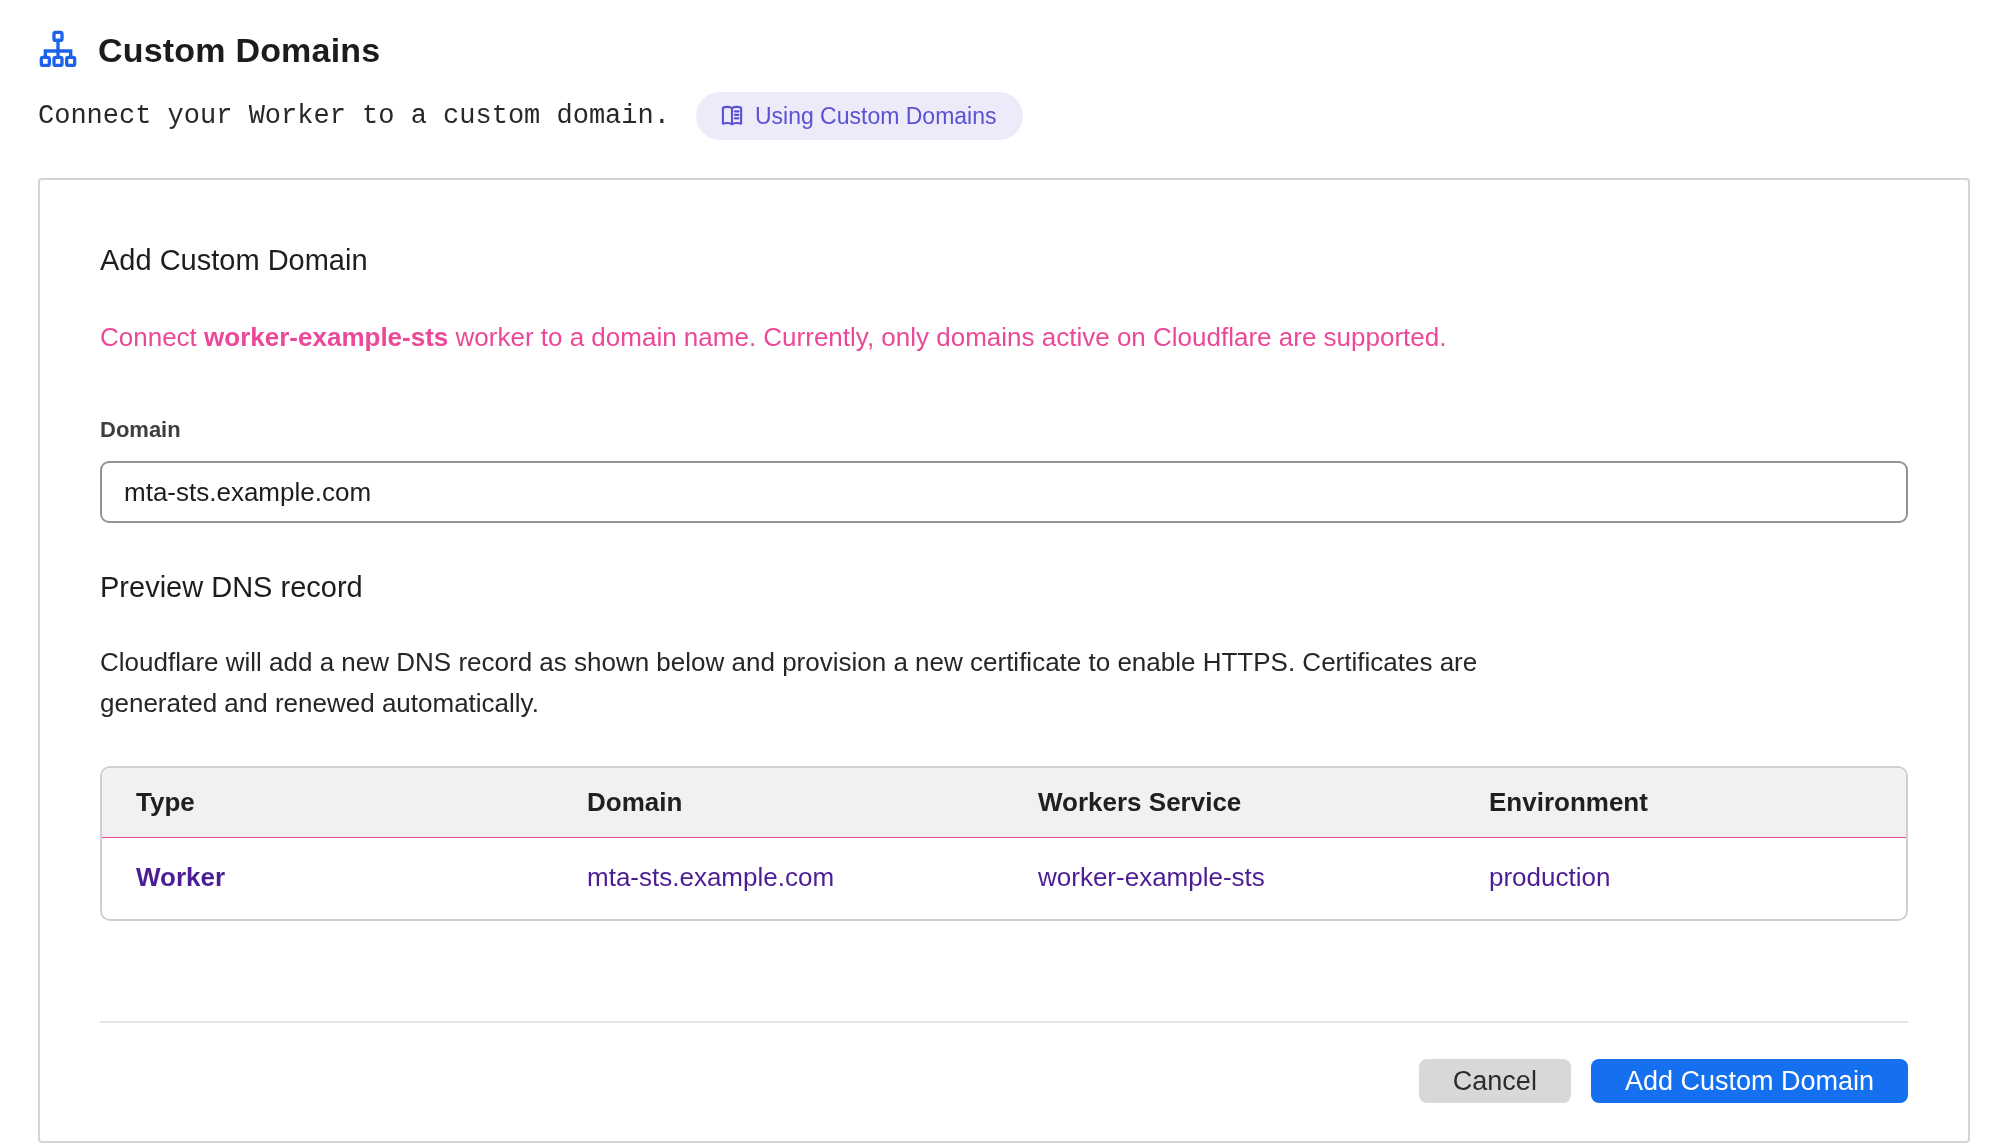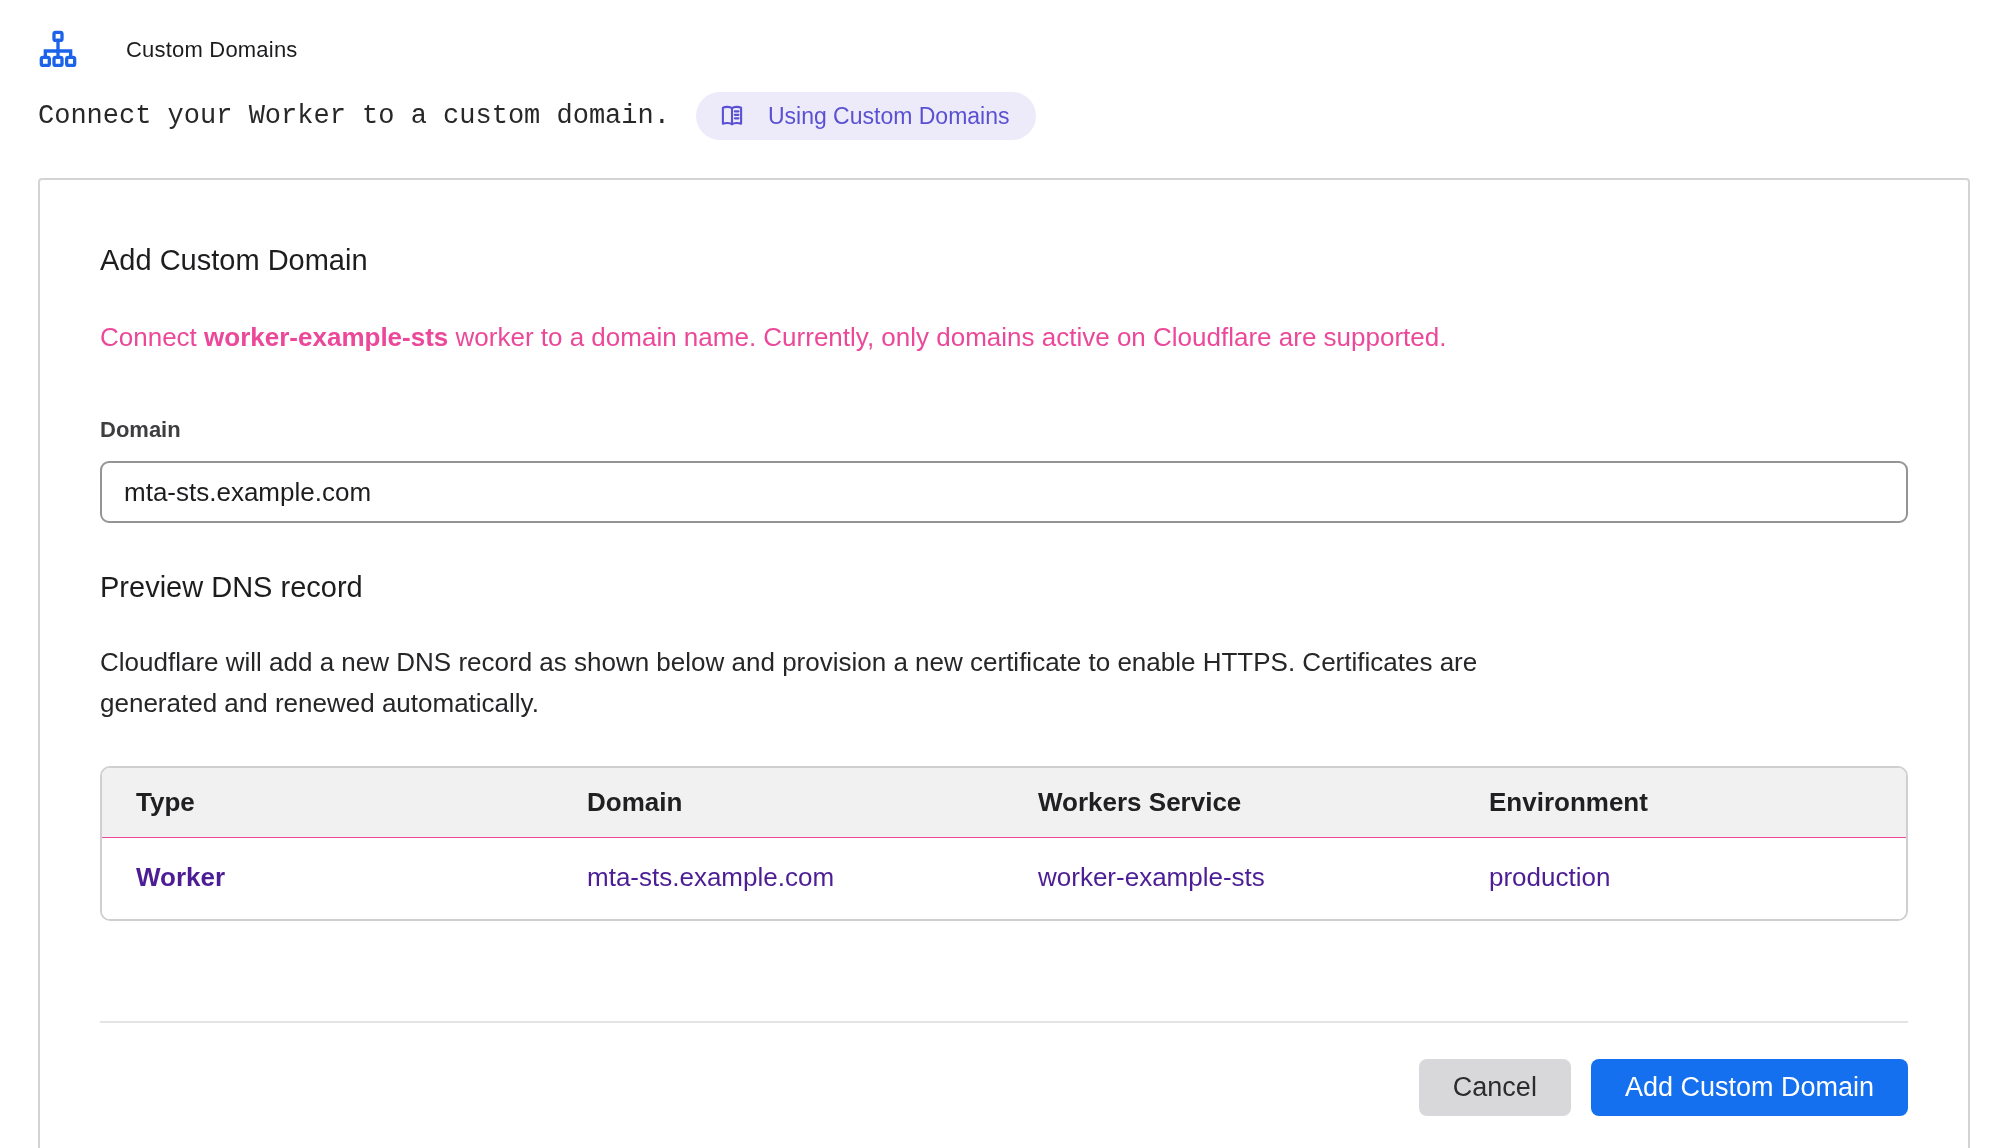--- a/index.html
+++ b/index.html
@@ -10,26 +10,26 @@
     font-family: "Liberation Sans", "DejaVu Sans", sans-serif;
     color: #1d1d1f;
     position: relative;
   }
   .page { padding: 30px 38px 0 38px; }
 
   
   .title-row { display: flex; align-items: center; gap: 20px; }
   .title-icon { width: 40px; height: 40px; display: inline-flex; color: #1d63ea; }
   .title-icon svg { width: 100%; height: 100%; }
-  h1.page-title { font-size: 22px; font-weight: 400; color: #1c1c1e; letter-spacing: .2px; margin-left: 28px; }
+  h1.page-title { font-size: 34px; font-weight: 700; color: #1c1c1e; letter-spacing: .2px; }
 
   .subtitle-row { margin-top: 22px; display: flex; align-items: center; gap: 26px; }
   .page-subtitle { font-size: 27px; color: #28282a; font-family: Liberation Mono, monospace; }
   .docs-badge {
-    display: inline-flex; align-items: center; gap: 22px;
+    display: inline-flex; align-items: center; gap: 9px;
     background: #edebfa; border-radius: 28px;
     padding: 10px 26px 10px 22px;
     text-decoration: none; cursor: pointer;
   }
   .badge-icon { width: 28px; height: 28px; display: inline-flex; color: #5a51d2; }
   .badge-icon svg { width: 100%; height: 100%; }
   .docs-badge .badge-label { font-size: 23px; color: #5a51d2; }
 
   
   .card {
@@ -80,21 +80,21 @@
     font-size: 26px; font-weight: 400; color: #4c1d95;
     padding-top: 24px; padding-bottom: 26px;
   }
   .dns-table tbody td.cell-type { font-weight: 700; }
 
   .divider { margin-top: 100px; border: none; border-top: 2px solid #e4e4e6; height: 0; }
 
   
   .actions { margin-top: 36px; display: flex; justify-content: flex-end; gap: 20px; }
   .btn {
-    height: 57px; border: none; border-radius: 8px;
+    height: 44px; border: none; border-radius: 8px;
     font-family: "Liberation Sans", "DejaVu Sans", sans-serif;
     font-size: 27px; padding: 13px 34px; cursor: pointer;
     display: inline-flex; align-items: center; justify-content: center;
   }
   .btn-secondary { background: #d8d8da; color: #2c2c2e; }
   .btn-primary { background: #1570ef; color: #ffffff; }
 </style>
 </head>
 <body>
 

